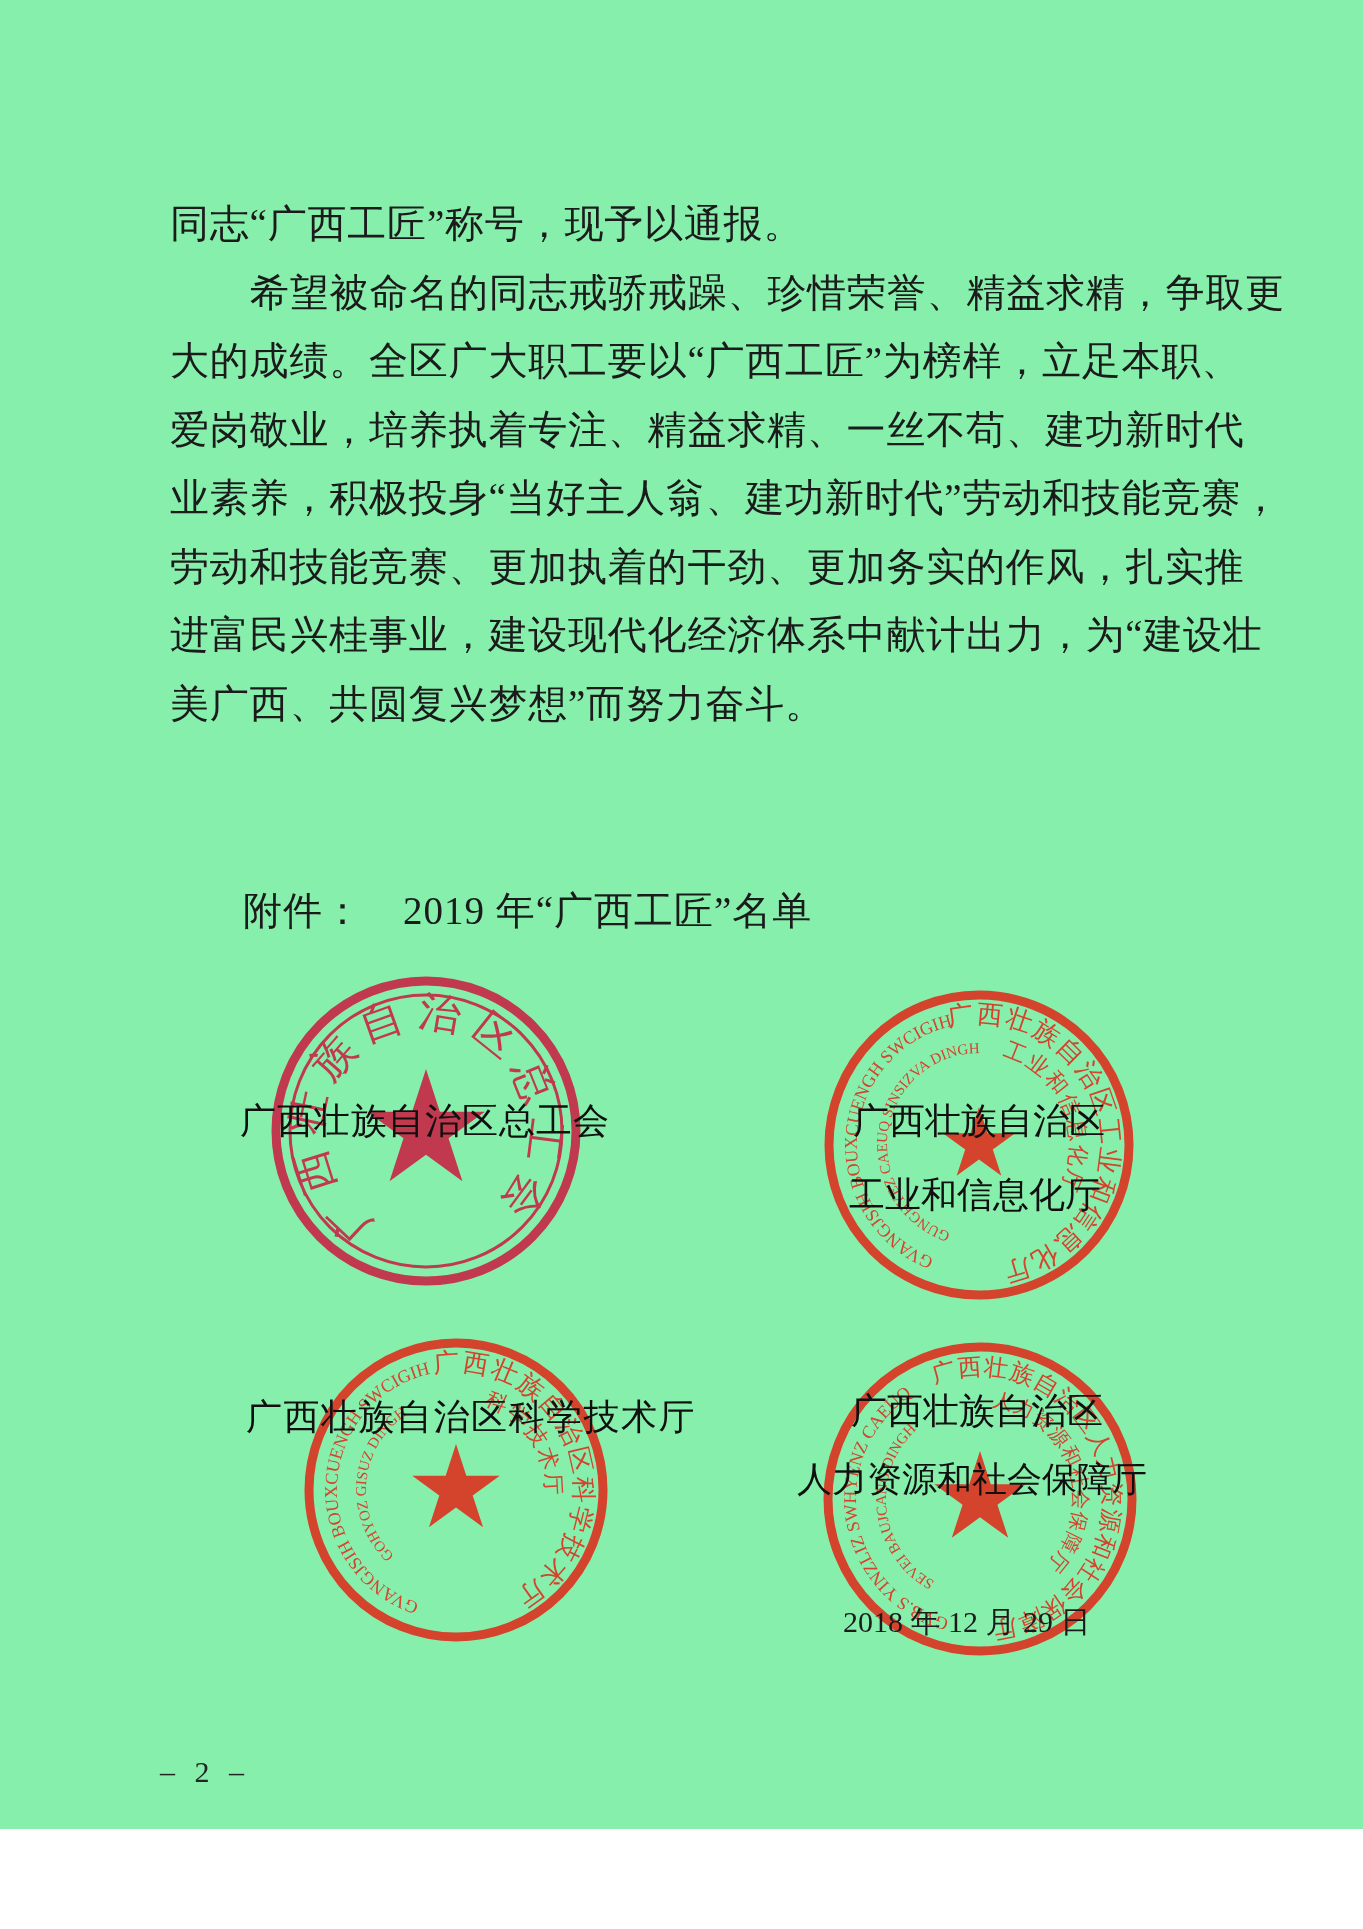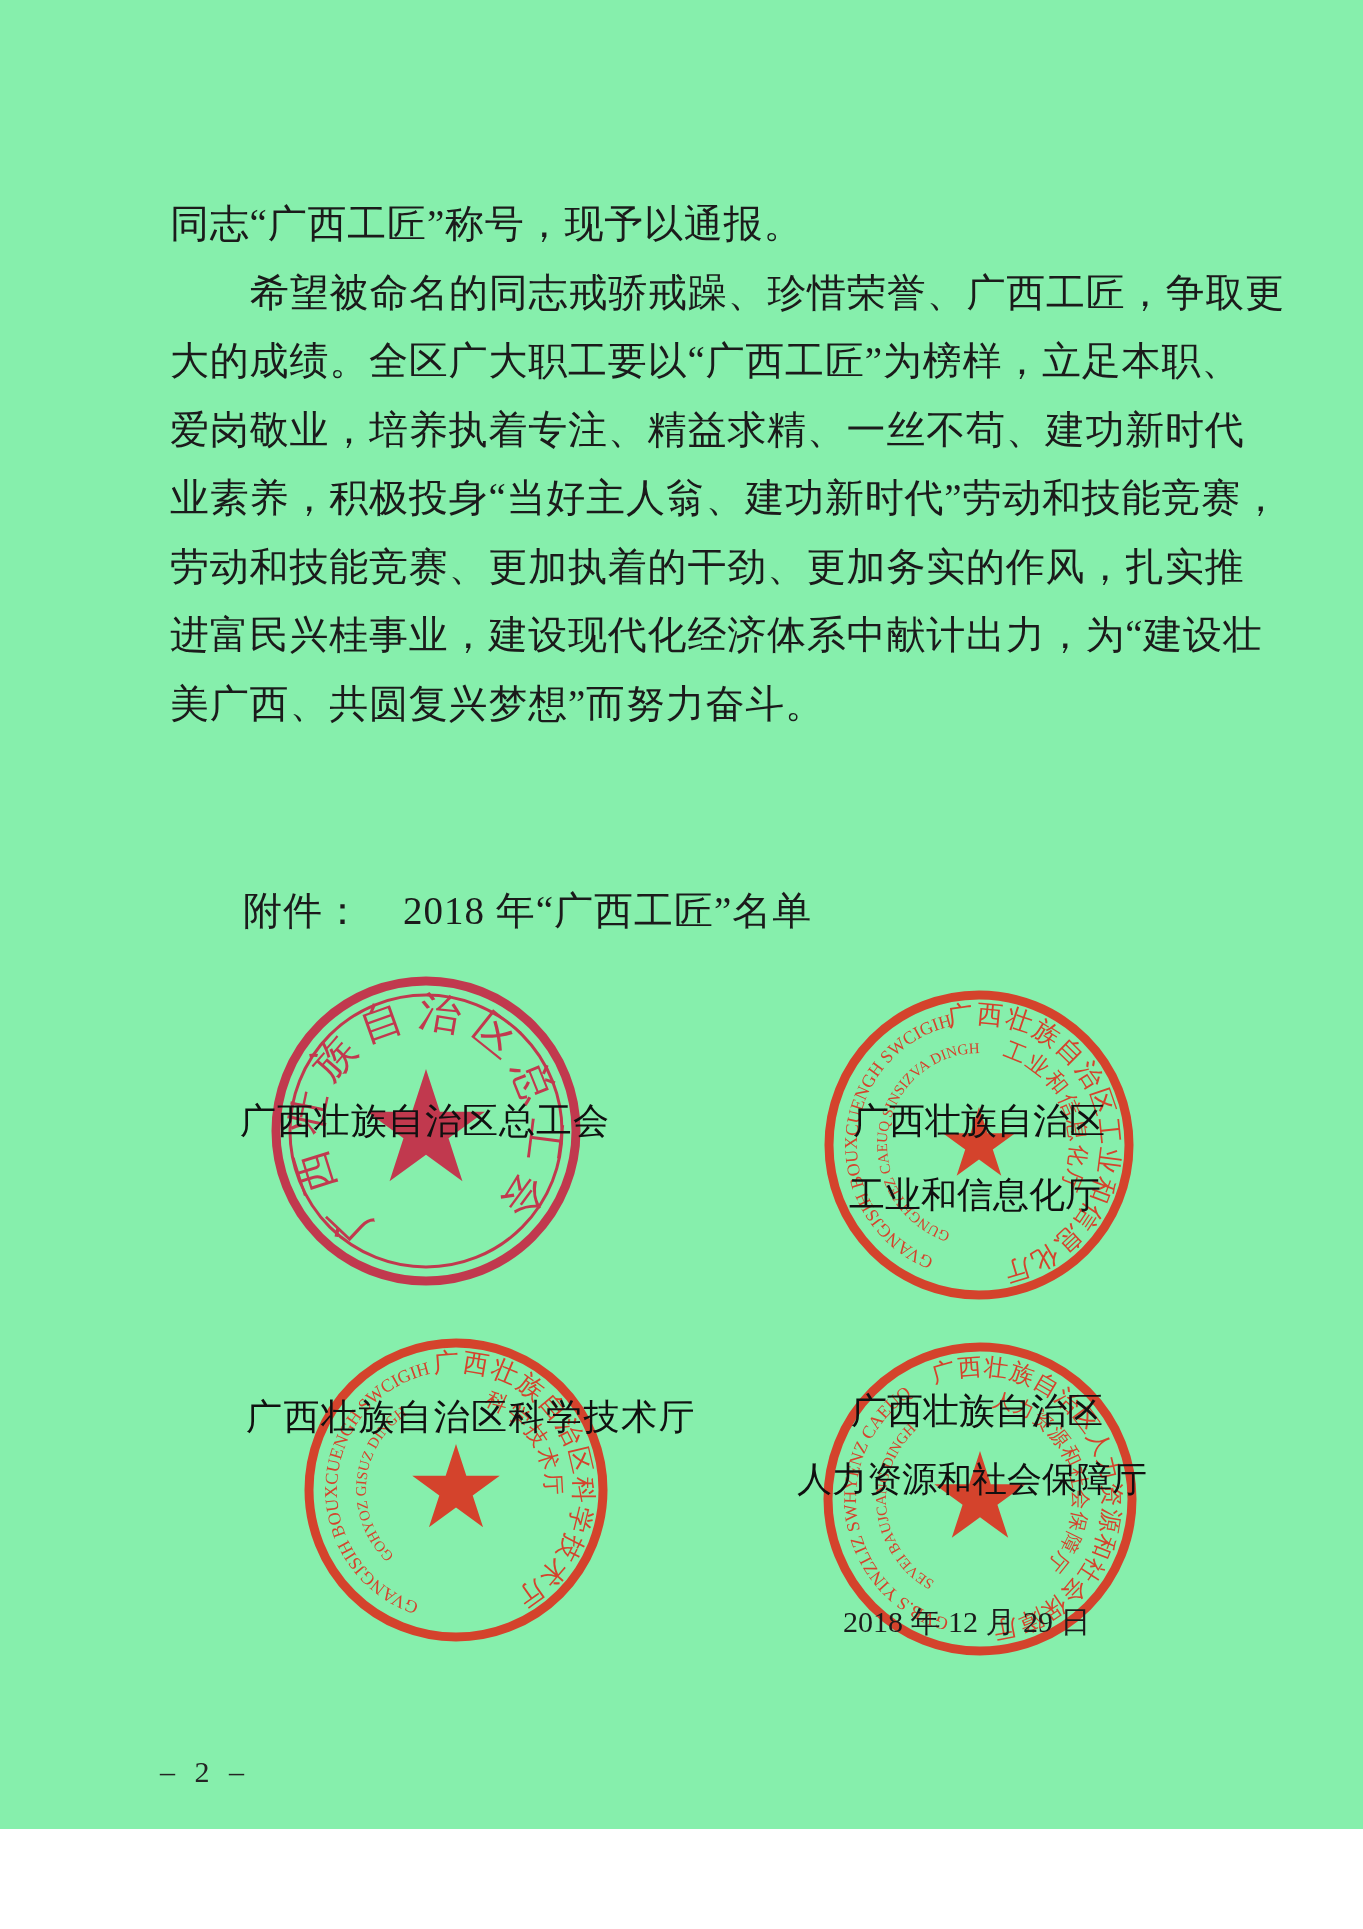--- a/index.html
+++ b/index.html
@@ -42,30 +42,30 @@
     letter-spacing:6px; color:#242424; z-index:3;
   }
 </style>
 </head>
 <body>
 
 <div class="page">
 
   <div class="body-text">
     <div class="body-line">同志“广西工匠”称号，现予以通报。</div>
-    <div class="body-line indent">希望被命名的同志戒骄戒躁、珍惜荣誉、广西工匠，争取更</div>
+    <div class="body-line indent">希望被命名的同志戒骄戒躁、珍惜荣誉、精益求精，争取更</div>
     <div class="body-line">大的成绩。全区广大职工要以“广西工匠”为榜样，立足本职、</div>
     <div class="body-line">爱岗敬业，培养执着专注、精益求精、一丝不苟、建功新时代</div>
     <div class="body-line">业素养，积极投身“当好主人翁、建功新时代”劳动和技能竞赛，</div>
     <div class="body-line">劳动和技能竞赛、更加执着的干劲、更加务实的作风，扎实推</div>
     <div class="body-line">进富民兴桂事业，建设现代化经济体系中献计出力，为“建设壮</div>
     <div class="body-line">美广西、共圆复兴梦想”而努力奋斗。</div>
   </div>
 
-  <div class="attachment-line">附件：　2018 年“广西工匠”名单</div>
+  <div class="attachment-line">附件：　2019 年“广西工匠”名单</div>
 
   <svg class="seal seal-1" width="320" height="320" viewBox="-160 -160 320 320">
     <defs>
       <path id="s1p" d="M0,104 A104,104 0 1 1 0,-104 A104,104 0 1 1 0,104" fill="none"></path>
     </defs>
     <circle cx="0" cy="0" r="150" fill="none" stroke="currentColor" stroke-width="9"></circle>
     <circle cx="0" cy="0" r="136" fill="none" stroke="currentColor" stroke-width="3"></circle>
     <polygon fill="currentColor" points="0,-62 13.92,-19.16 58.97,-19.16 22.52,7.32 36.45,50.16 0,23.68 -36.45,50.16 -22.52,7.32 -58.97,-19.16 -13.92,-19.16"></polygon>
     <text font-size="42" letter-spacing="11" fill="currentColor">
       <textPath href="#s1p" startOffset="8%">广西壮族自治区总工会</textPath>

